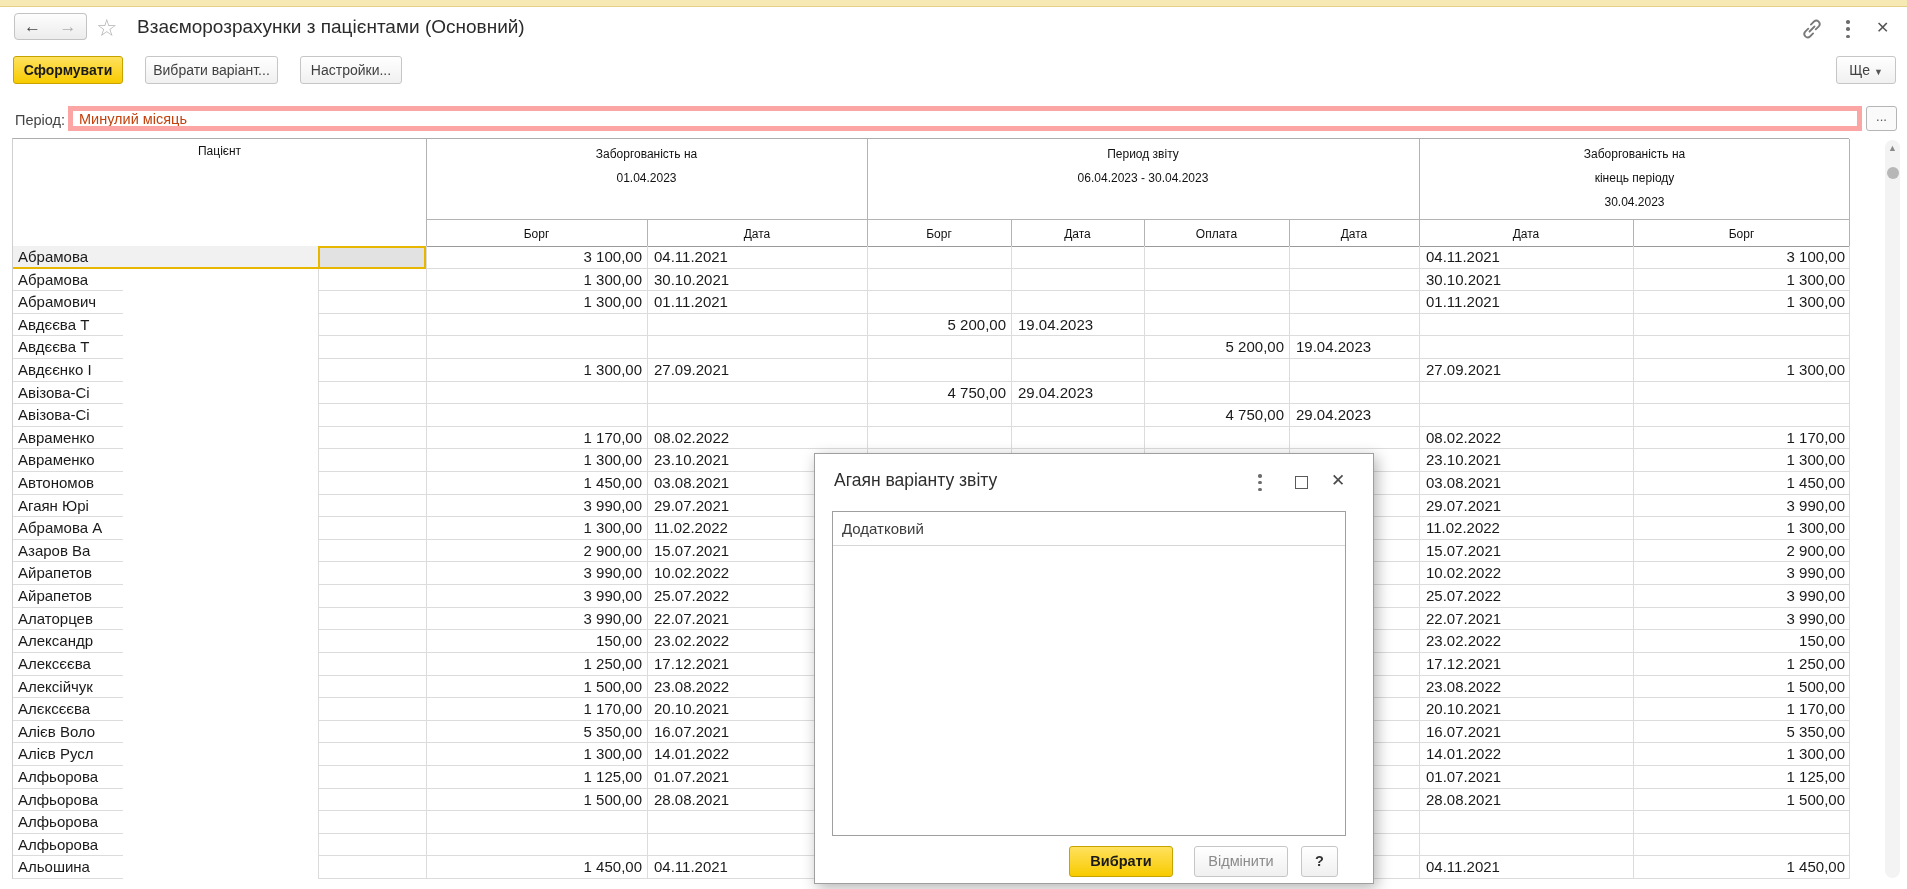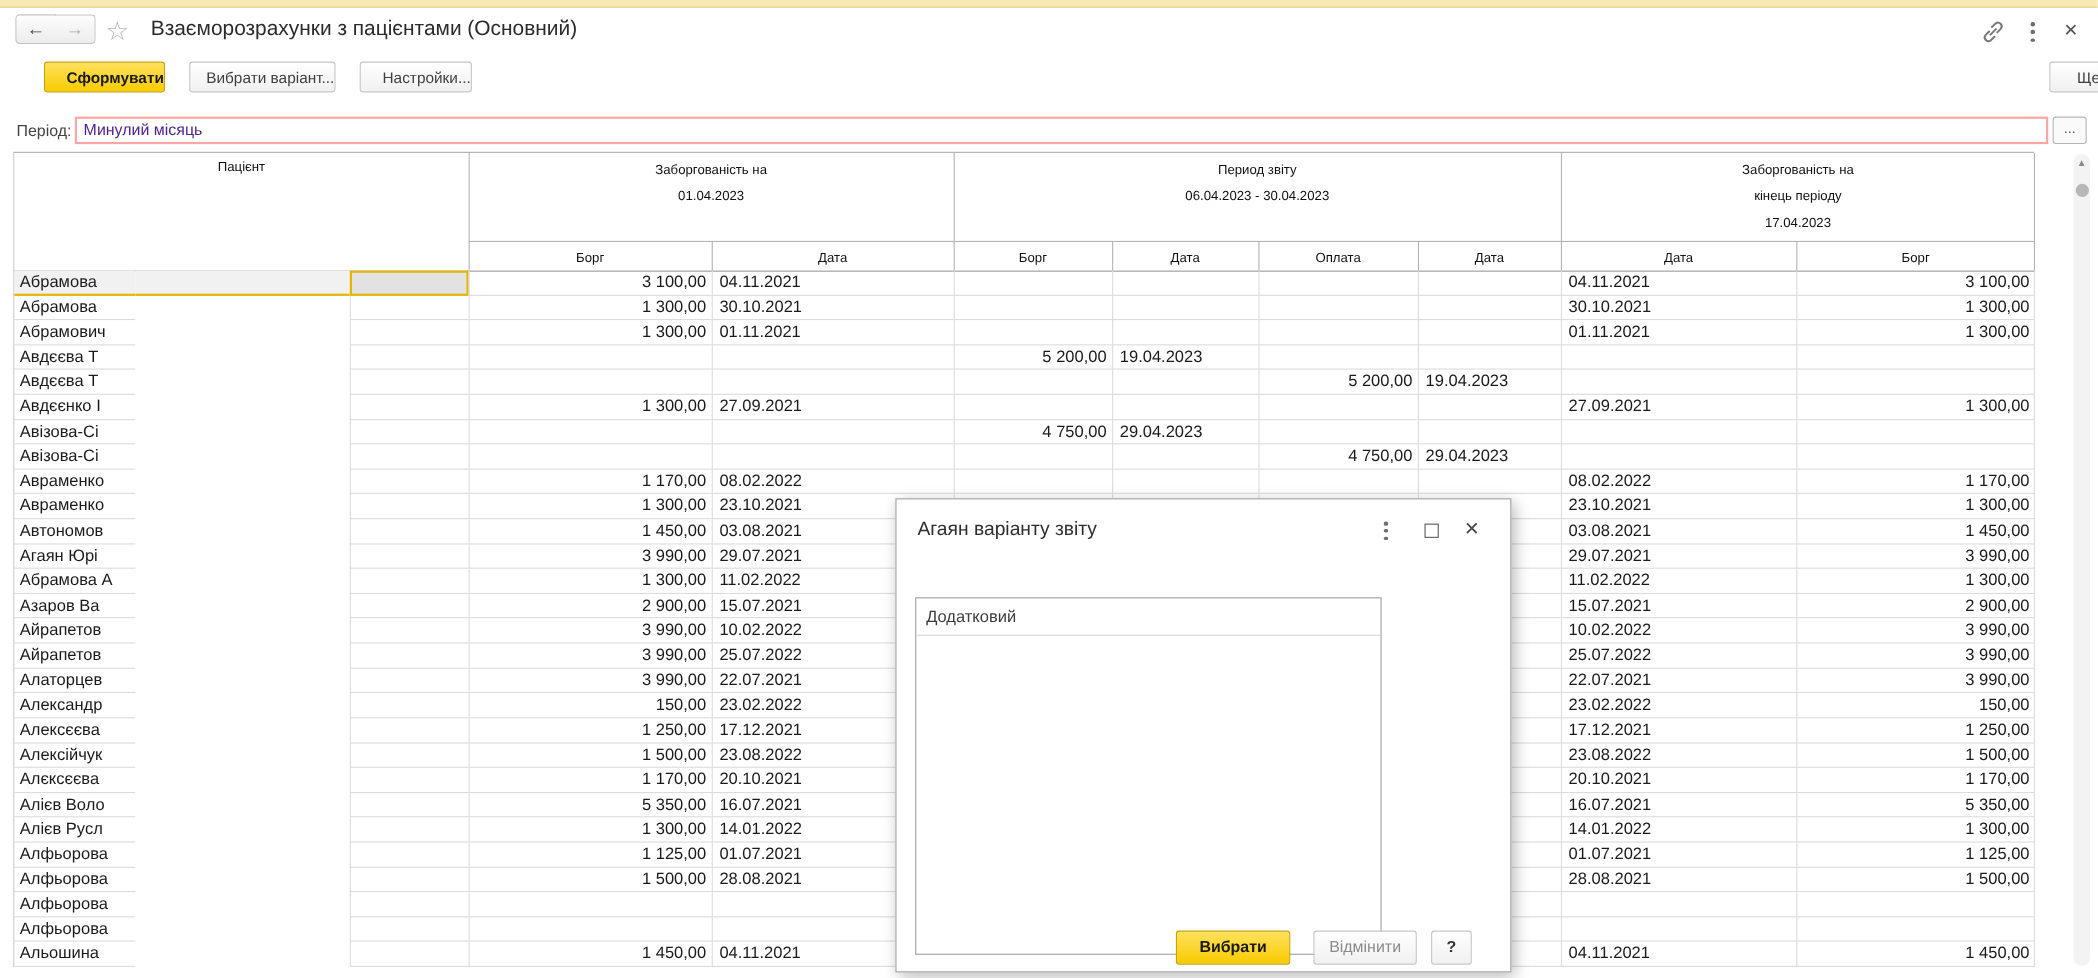--- a/index.html
+++ b/index.html
@@ -20,32 +20,32 @@
   #star { left:96px; top:14px; font-size:24px; color:#b3b3b3; }
   #wtitle { left:137px; top:16px; font-size:19px; color:#2b2b2b; }
   #lnkico { left:1800px; top:17px; width:24px; height:24px; }
   #kebab1 { left:1845px; top:20px; width:6px; height:18px; display:flex; flex-direction:column;
             justify-content:space-between; align-items:center; cursor:pointer; }
   #kebab1 i, #kebab2 i { width:3.5px; height:3.5px; border-radius:50%; background:#6d6d6d; }
   #winclose { left:1876px; top:18px; font-size:16px; color:#555; cursor:pointer; }
 
   
   .btn { height:28px; border:1px solid #c6c6c6; background:linear-gradient(#ffffff,#f0f0f0);
-         border-radius:3px; font-size:14px; color:#3f3f3f; text-align:right; cursor:pointer;margin-left:27px; }
+         border-radius:3px; font-size:14px; color:#3f3f3f; text-align:center; cursor:pointer; }
   #btn-generate { left:13px; top:56px; width:110px; background:linear-gradient(180deg,#ffe15e,#f8cb00);
                   border-color:#c7a300; font-weight:bold; color:#1a1a1a; line-height:26px; }
   #btn-variant  { left:145px; top:56px; width:133px; line-height:26px; }
   #btn-settings { left:300px; top:56px; width:102px; line-height:26px; }
   #btn-more     { left:1836px; top:56px; width:60px; line-height:26px; }
   #btn-more .car { font-size:9px; color:#555; }
 
   
   #period-label { left:15px; top:112px; font-size:14.5px; color:#444; }
-  #period-input { left:68px; top:106px; width:1794px; height:25px; border:2px solid #fca5a5;
-                  font-size:14.5px; color:#4c1d95; padding:0 6px; font-family:"Liberation Sans",sans-serif; }
+  #period-input { left:68px; top:106px; width:1794px; height:25px; border:5px solid #fca5a5;
+                  font-size:14.5px; color:#c2410c; padding:0 6px; font-family:"Liberation Sans",sans-serif; }
   #period-dots  { left:1866px; top:106px; width:31px; height:25px; border:1px solid #b5b5b5;
                   background:#fafafa; border-radius:3px; text-align:center; line-height:20px;
                   font-size:13px; color:#555; cursor:pointer; }
 
   
   #tbl { left:12px; top:138px; width:1837px; height:741px; border-top:1px solid #adadad;
          border-left:1px solid #cfcfcf; }
   .hcell { position:absolute; font-size:12px; text-align:center; color:#111; }
   .hline { line-height:24px; }
   .vline { position:absolute; background:#b3b3b3; width:1px; }
@@ -74,22 +74,22 @@
 
   
   #dlg { left:814px; top:453px; width:560px; height:431px; background:#fff; border:1px solid #9f9f9f;
          box-shadow:3px 4px 14px rgba(0,0,0,0.30); z-index:10; }
   #dlg-title { position:absolute; left:19px; top:16px; font-size:17.5px; color:#2e2e2e; }
   #kebab2 { position:absolute; left:442px; top:20px; width:6px; height:17px; display:flex;
             flex-direction:column; justify-content:space-between; align-items:center; cursor:pointer; }
   #dlg-max { position:absolute; left:480px; top:22px; width:13px; height:13px; border:1.5px solid #5a5a5a;
              cursor:pointer; }
   #dlg-close { position:absolute; left:516px; top:16px; font-size:17px; color:#4a4a4a; cursor:pointer; }
-  #dlg-list { position:absolute; left:17px; top:57px; width:424px; height:325px; border:1px solid #9f9f9f;
-              background:#fff;margin-top:32px; }
+  #dlg-list { position:absolute; left:17px; top:57px; width:514px; height:325px; border:1px solid #9f9f9f;
+              background:#fff; }
   .dlg-item { position:relative; width:100%; height:34px; line-height:33px; padding-left:9px;
               font-size:15px; color:#3c3c3c; border-bottom:1px solid #d6d6d6; cursor:pointer; }
   .dlg-item.sel { height:36px; line-height:31px; background:#f9e287; border:2px solid #dfa300;
                   border-bottom:2px solid #dfa300; }
   .dbtn { position:absolute; top:392px; height:31px; border:1px solid #c6c6c6; border-radius:3px;
           background:linear-gradient(#ffffff,#f0f0f0); font-size:14.5px; text-align:center;
           line-height:29px; cursor:pointer; }
   #dlg-select { left:254px; width:104px; background:linear-gradient(180deg,#ffe15e,#f8cb00);
                 border-color:#c7a300; font-weight:bold; color:#1a1a1a; }
   #dlg-cancel { left:379px; width:94px; color:#8a8a8a; }
@@ -134,21 +134,21 @@
       <div class="hline">Заборгованість на</div>
       <div class="hline">01.04.2023</div>
     </div>
     <div class="hcell" style="left:854px;top:3px;width:552px;">
       <div class="hline">Период звіту</div>
       <div class="hline">06.04.2023 - 30.04.2023</div>
     </div>
     <div class="hcell" style="left:1406px;top:3px;width:431px;">
       <div class="hline">Заборгованість на</div>
       <div class="hline">кінець періоду</div>
-      <div class="hline">17.04.2023</div>
+      <div class="hline">30.04.2023</div>
     </div>
     <div class="hcell" style="left:413px;top:83px;width:221px;line-height:24px;">Борг</div>
     <div class="hcell" style="left:634px;top:83px;width:220px;line-height:24px;">Дата</div>
     <div class="hcell" style="left:854px;top:83px;width:144px;line-height:24px;">Борг</div>
     <div class="hcell" style="left:998px;top:83px;width:133px;line-height:24px;">Дата</div>
     <div class="hcell" style="left:1131px;top:83px;width:145px;line-height:24px;">Оплата</div>
     <div class="hcell" style="left:1276px;top:83px;width:130px;line-height:24px;">Дата</div>
     <div class="hcell" style="left:1406px;top:83px;width:214px;line-height:24px;">Дата</div>
     <div class="hcell" style="left:1620px;top:83px;width:217px;line-height:24px;">Борг</div>
     <div class="vline" style="left:413px;top:0;height:107px;"></div>

